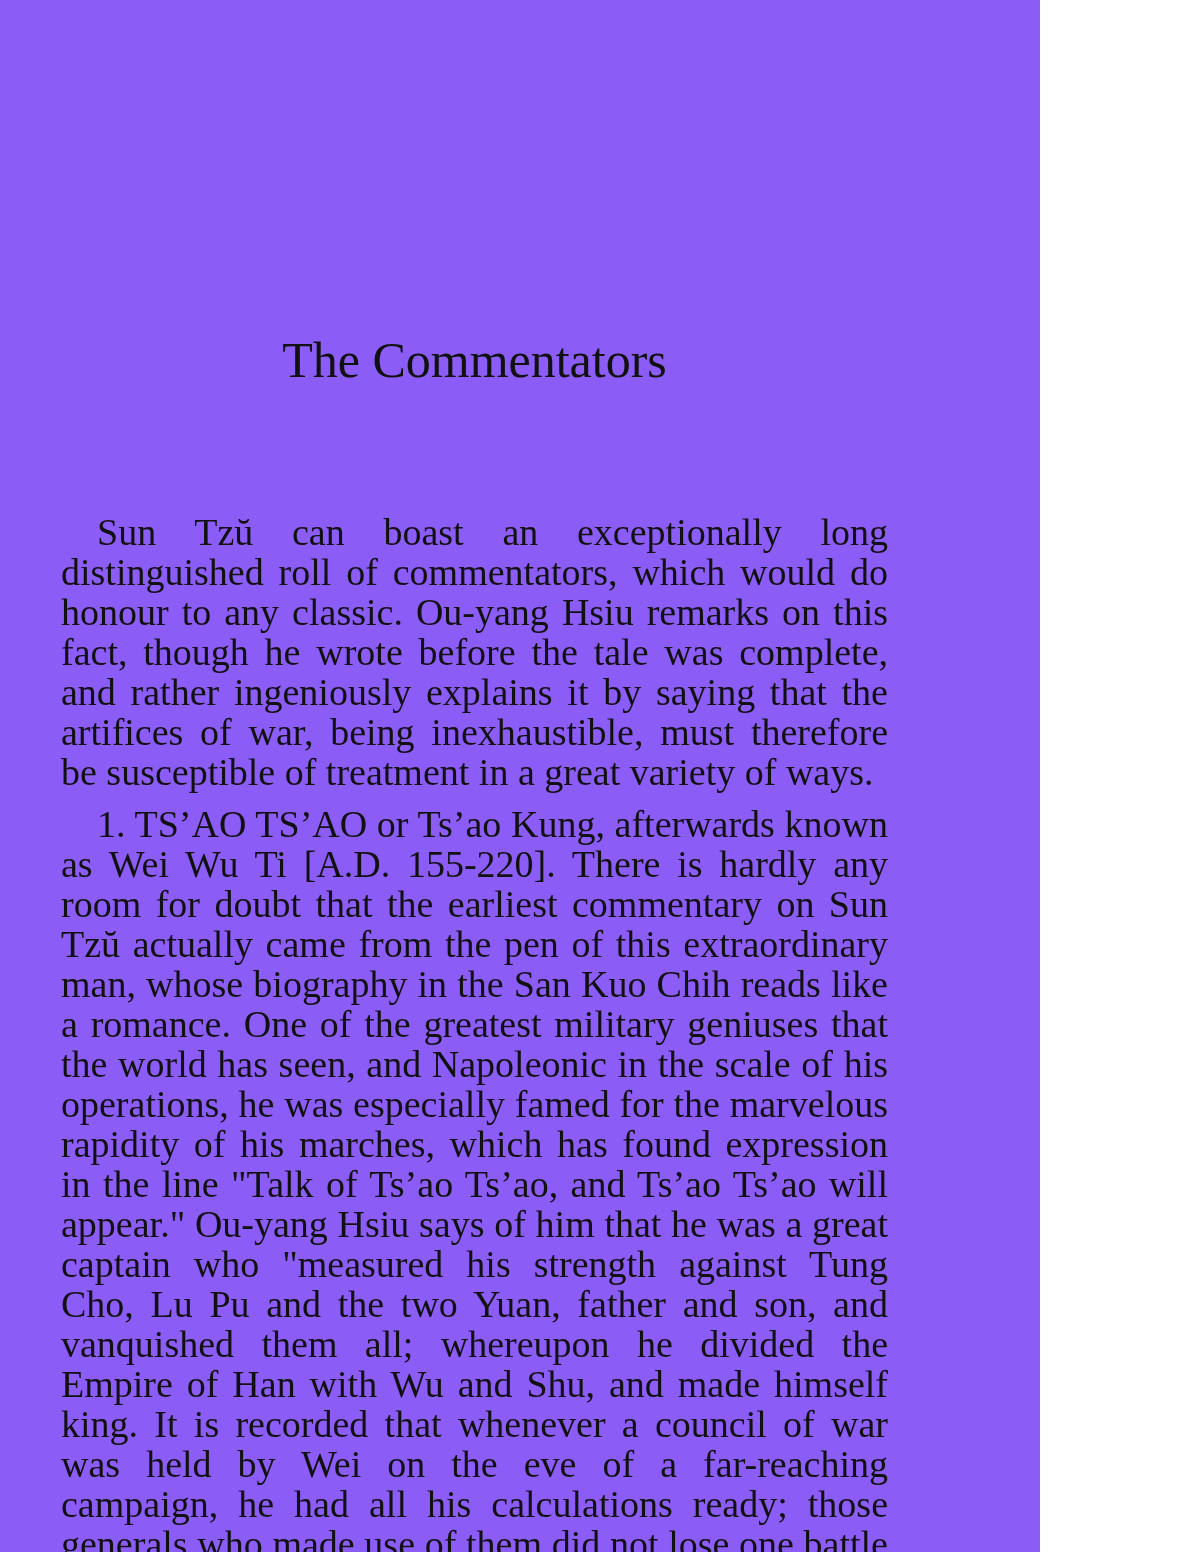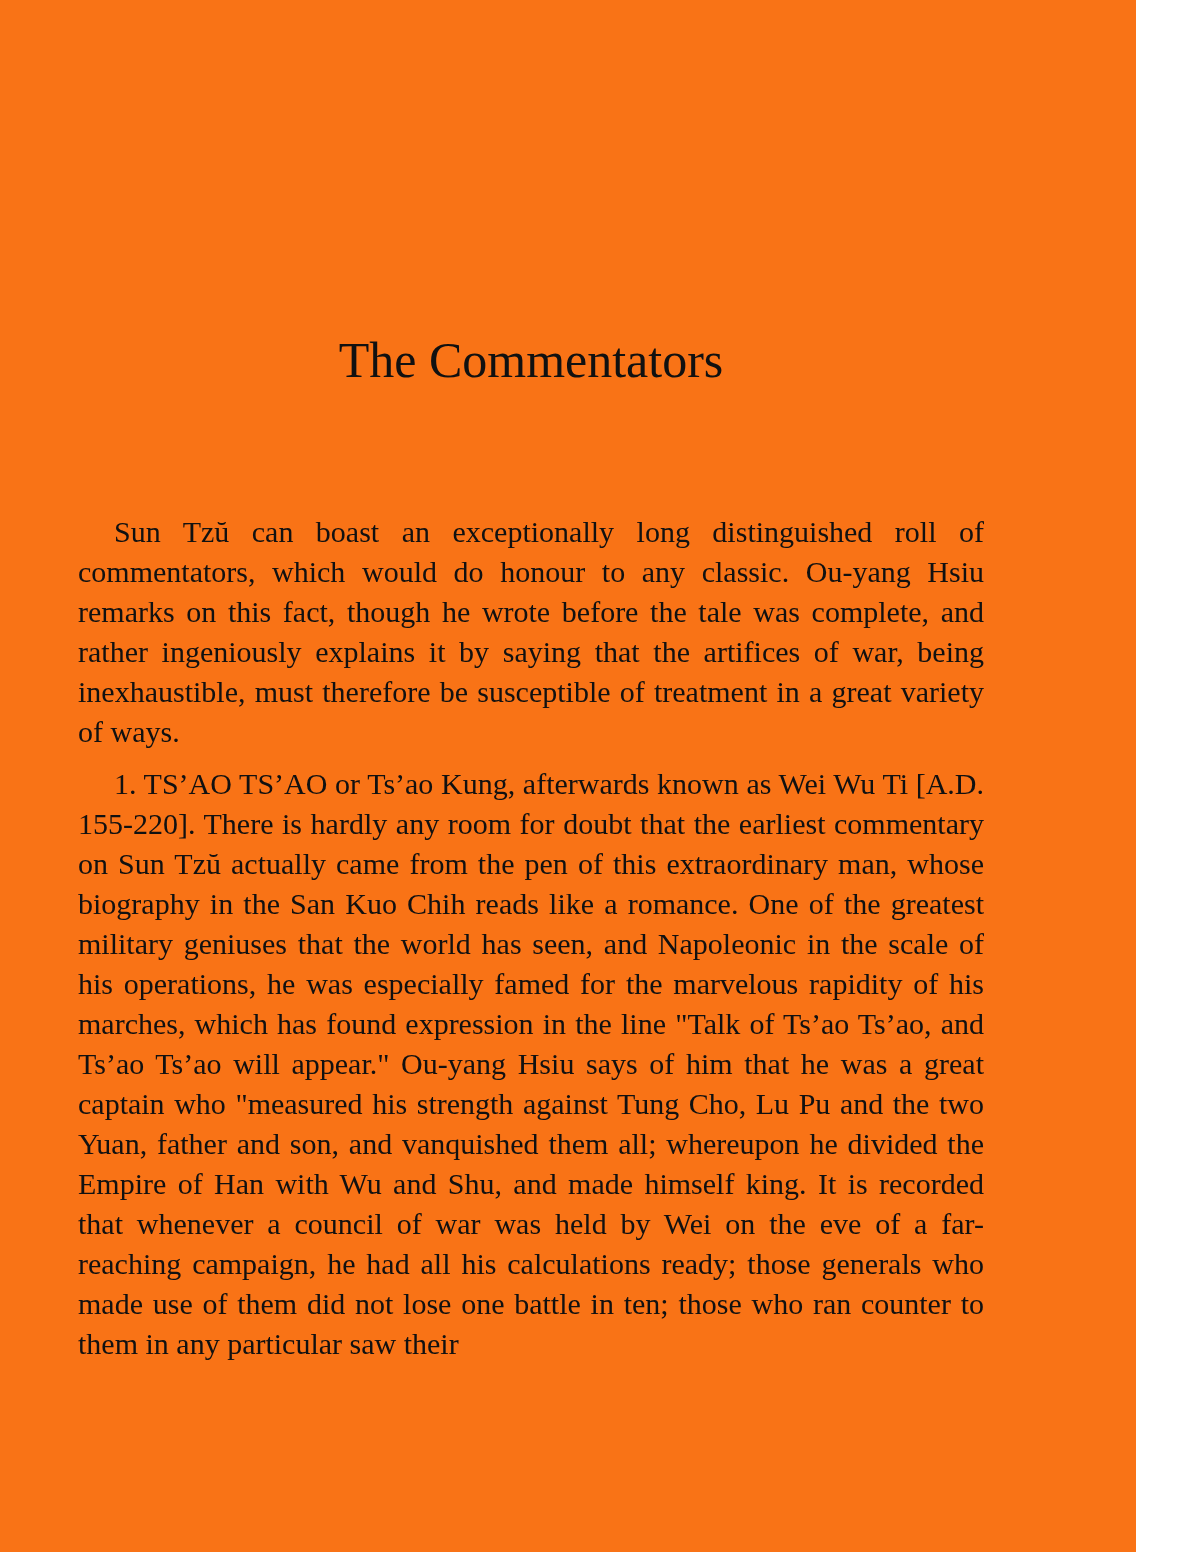--- a/index.html
+++ b/index.html
@@ -9,35 +9,35 @@
   }
   body {
     width: 1200px;
     height: 1552px;
     overflow: hidden;
     font-family: "Liberation Serif", serif;
     color: #111111;
   }
   .book-page {
     box-sizing: border-box;
-    width: 1136px;
+    width: 1040px;
     height: 1552px;
-    padding: 330px 152px 0 78px;
-    background: #f97316;
+    padding: 330px 152px 0 61px;
+    background: #8b5cf6;
   }
   .chapter-title {
     font-size: 50px;
     font-weight: 400;
     line-height: 60px;
     text-align: center;
     margin: 0 0 122px 0;
     color: #111111;
   }
   .body-paragraph {
-    font-size: 30px;
+    font-size: 38px;
     line-height: 40px;
     text-align: justify;
     text-indent: 36px;
     margin: 0 0 12px 0;
     color: #111111;
   }
   .body-paragraph .run {
     font-style: normal;
   }
   .body-paragraph .run-italic {

